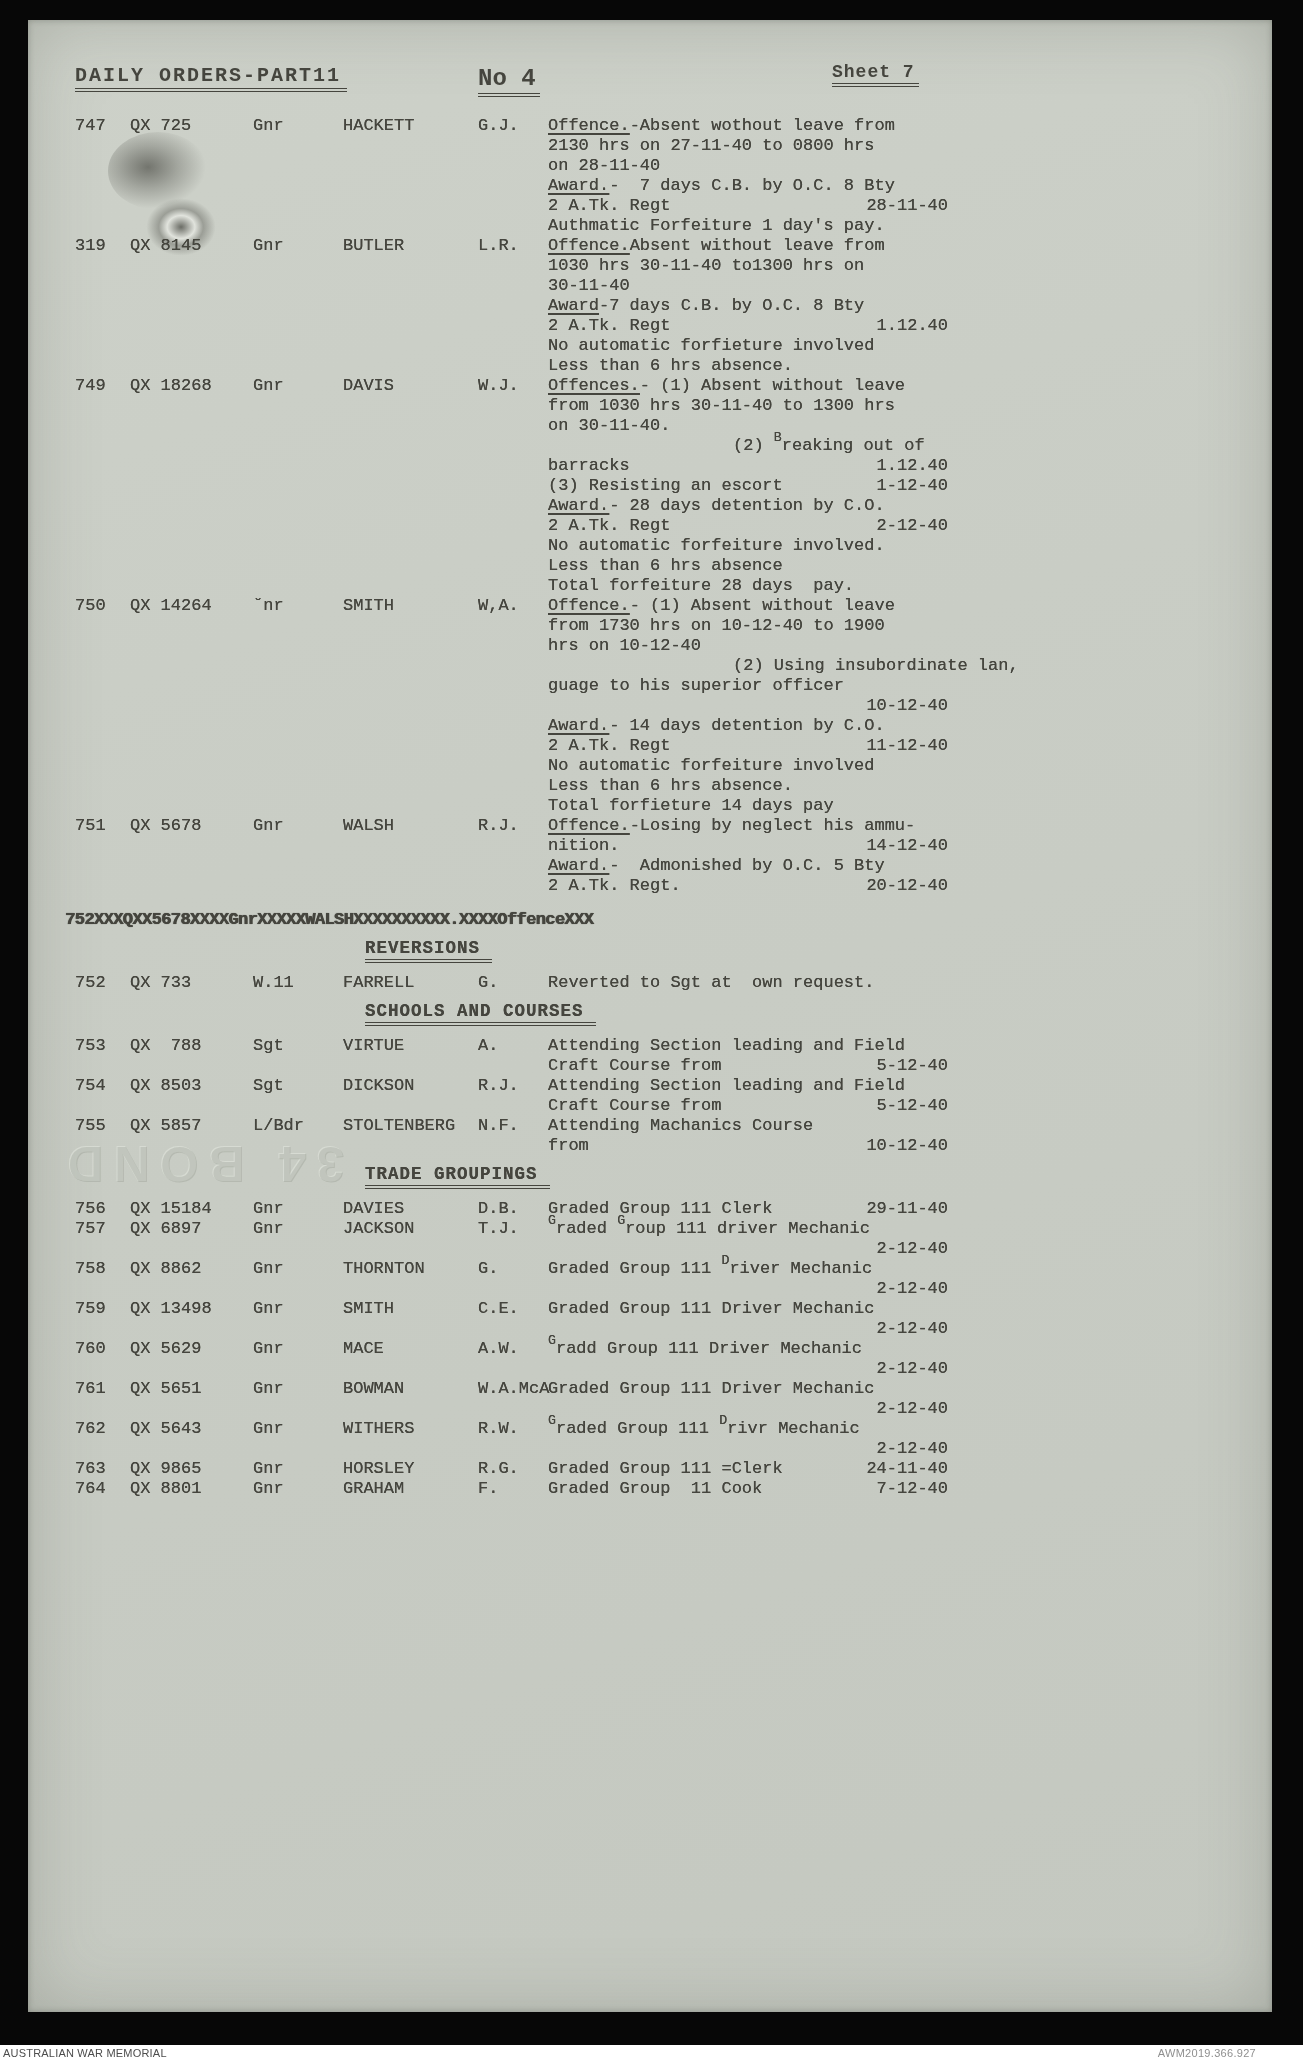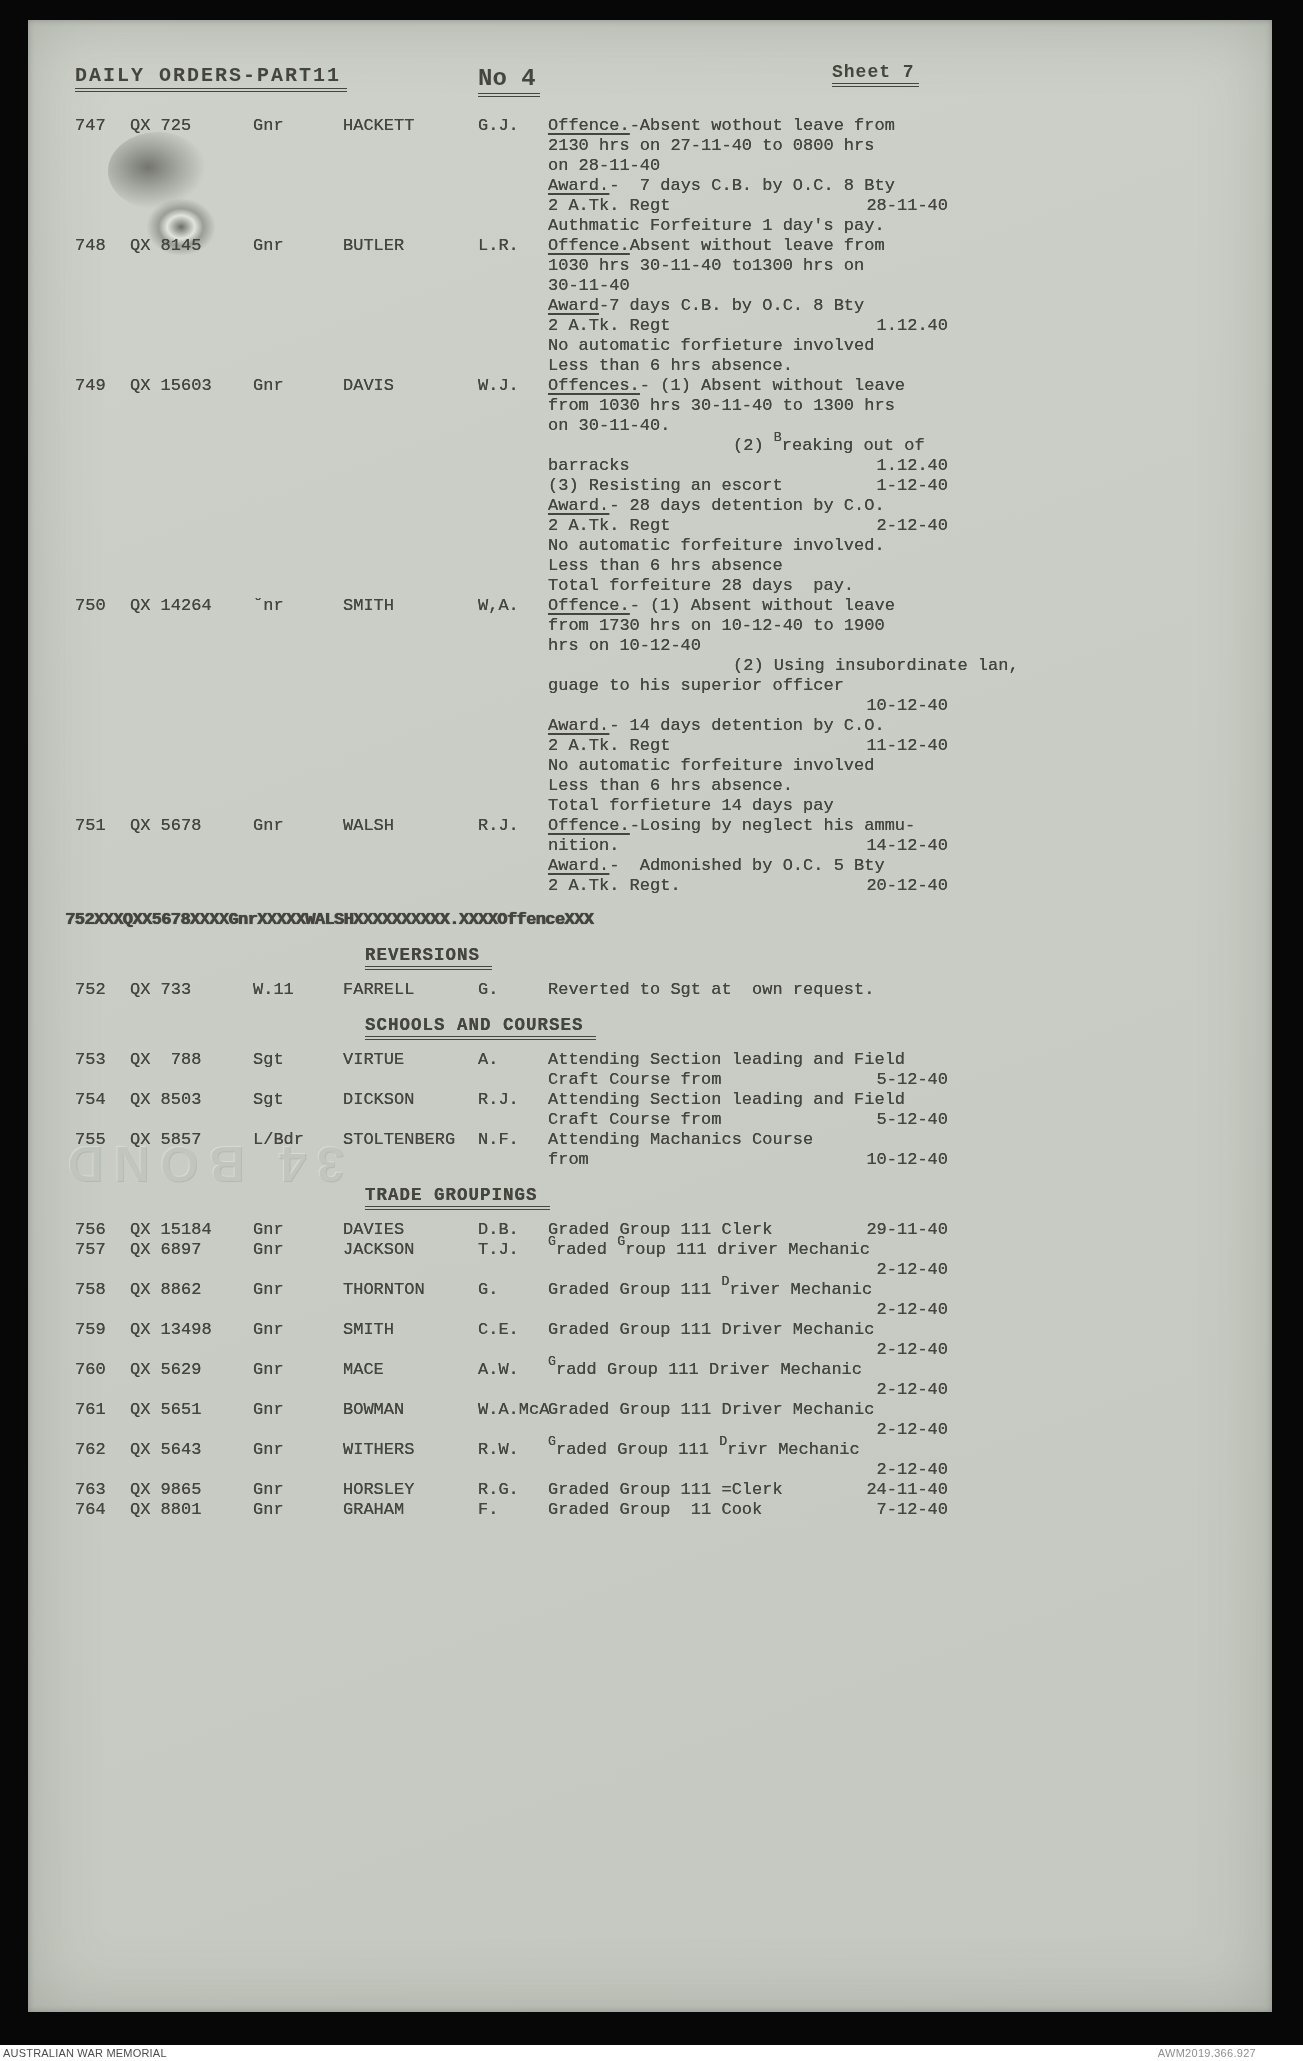--- a/index.html
+++ b/index.html
@@ -26,21 +26,21 @@
     border-bottom:4px double currentColor;padding:0 4px 1px 0;margin-left:22px;}
   #sections{font-size:17px;line-height:20px;text-shadow:0 0 0.6px rgba(52,52,45,0.85);}
   .entry{display:grid;grid-template-columns:55px 123px 90px 135px 70px 400px;align-items:start;}
   .c{white-space:pre;}
   .dline{display:flex;white-space:pre;}
   .dline .ltext{white-space:pre;}
   .dline .ldate{margin-left:auto;padding-left:8px;white-space:pre;}
   .indented{padding-left:185px;}
   .lead{text-decoration:underline;text-decoration-thickness:1.8px;text-underline-offset:3px;white-space:pre;}
   sup.raised{font-size:0.78em;line-height:0;position:relative;top:-2px;}
-  .heading{margin:15px 0 14px 290px;}
+  .heading{margin:8px 0 14px 290px;}
   .heading-text{
     font-size:17.5px;font-weight:bold;letter-spacing:1px;
     border-bottom:4px double currentColor;padding:0 12px 1px 0;
   }
   .struck{
     margin:14px 16px 0 -10px;font-weight:bold;letter-spacing:-0.6px;
     text-shadow:0.7px 0 currentColor,0 0 1px rgba(40,40,35,0.7);
   }
   .watermark{
     position:absolute;left:30px;top:1115px;
@@ -81,31 +81,31 @@
   <div class="entry">
     <span class="c no">747</span>
     <span class="c sv">QX 725</span>
     <span class="c rk">Gnr</span>
     <span class="c nm">HACKETT</span>
     <span class="c in">G.J.</span>
     <span class="c dt"><div class="dline"><span class="lead">Offence.</span><span class="ltext">-Absent wothout leave from</span></div><div class="dline"><span class="ltext">2130 hrs on 27-11-40 to 0800 hrs</span></div><div class="dline"><span class="ltext">on 28-11-40</span></div><div class="dline"><span class="lead">Award.</span><span class="ltext">-  7 days C.B. by O.C. 8 Bty</span></div><div class="dline"><span class="ltext">2 A.Tk. Regt</span><span class="ldate">28-11-40</span></div><div class="dline"><span class="ltext">Authmatic Forfeiture 1 day's pay.</span></div></span>
   </div>
 
   <div class="entry">
-    <span class="c no">748</span>
+    <span class="c no">319</span>
     <span class="c sv">QX 8145</span>
     <span class="c rk">Gnr</span>
     <span class="c nm">BUTLER</span>
     <span class="c in">L.R.</span>
     <span class="c dt"><div class="dline"><span class="lead">Offence.</span><span class="ltext">Absent without leave from</span></div><div class="dline"><span class="ltext">1030 hrs 30-11-40 to1300 hrs on</span></div><div class="dline"><span class="ltext">30-11-40</span></div><div class="dline"><span class="lead">Award</span><span class="ltext">-7 days C.B. by O.C. 8 Bty</span></div><div class="dline"><span class="ltext">2 A.Tk. Regt</span><span class="ldate">1.12.40</span></div><div class="dline"><span class="ltext">No automatic forfieture involved</span></div><div class="dline"><span class="ltext">Less than 6 hrs absence.</span></div></span>
   </div>
 
   <div class="entry">
     <span class="c no">749</span>
-    <span class="c sv">QX 15603</span>
+    <span class="c sv">QX 18268</span>
     <span class="c rk">Gnr</span>
     <span class="c nm">DAVIS</span>
     <span class="c in">W.J.</span>
     <span class="c dt"><div class="dline"><span class="lead">Offences.</span><span class="ltext">- (1) Absent without leave</span></div><div class="dline"><span class="ltext">from 1030 hrs 30-11-40 to 1300 hrs</span></div><div class="dline"><span class="ltext">on 30-11-40.</span></div><div class="dline indented"><span class="ltext">(2) <sup class="raised">B</sup>reaking out of</span></div><div class="dline"><span class="ltext">barracks</span><span class="ldate">1.12.40</span></div><div class="dline"><span class="ltext">(3) Resisting an escort</span><span class="ldate">1-12-40</span></div><div class="dline"><span class="lead">Award.</span><span class="ltext">- 28 days detention by C.O.</span></div><div class="dline"><span class="ltext">2 A.Tk. Regt</span><span class="ldate">2-12-40</span></div><div class="dline"><span class="ltext">No automatic forfeiture involved.</span></div><div class="dline"><span class="ltext">Less than 6 hrs absence</span></div><div class="dline"><span class="ltext">Total forfeiture 28 days  pay.</span></div></span>
   </div>
 
   <div class="entry">
     <span class="c no">750</span>
     <span class="c sv">QX 14264</span>
     <span class="c rk">˘nr</span>

